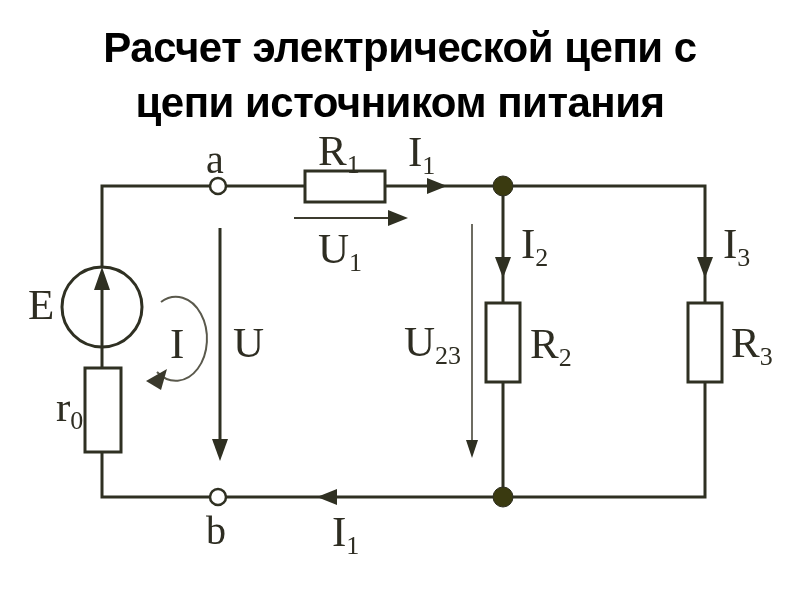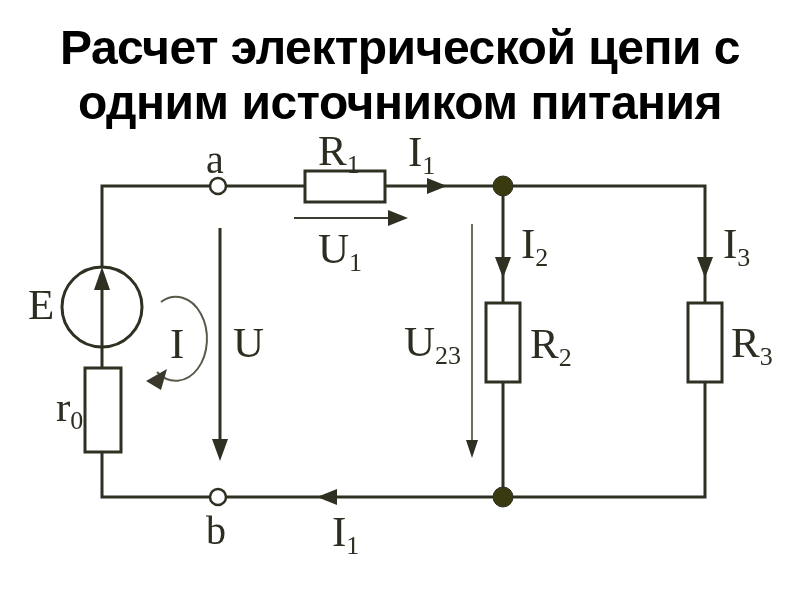--- a/index.html
+++ b/index.html
@@ -10,21 +10,21 @@
     overflow: hidden;
     font-family: "Liberation Sans", sans-serif;
   }
   .title {
     position: absolute;
     top: 20px; left: 0;
     width: 800px;
     text-align: center;
     font-family: "Liberation Sans", sans-serif;
     font-weight: bold;
-    font-size: 48px;
+    font-size: 42px;
     line-height: 55px;
     color: #000000;
     letter-spacing: -0.5px;
   }
   .circuit {
     position: absolute;
     top: 0; left: 0;
   }
   .circuit text {
     font-family: "Liberation Serif", serif;
@@ -40,21 +40,21 @@
   .node { fill: #3a3a10; stroke: #2f3022; stroke-width: 1; }
   .ah { fill: #2f3022; stroke: none; }
   .loop { stroke: #5a594c; stroke-width: 2; fill: none; }
   .loop-ah { fill: #3a392c; stroke: none; }
 </style>
 </head>
 <body>
 
 <div class="title">
   <span>Расчет электрической цепи с</span><br>
-  <span>одним источником питания</span>
+  <span>цепи источником питания</span>
 </div>
 
 <svg class="circuit" width="800" height="600" viewBox="0 0 800 600">
 
   <path class="wire" d="M102,186 H705 V497 H102 Z"></path>
   <path class="wire" d="M503,186 V497"></path>
 
   <circle class="box" cx="102" cy="307" r="40"></circle>
   <path class="wire" d="M102,347 V286"></path>
   <polygon class="ah" points="102,267 94,290 110,290"></polygon>

